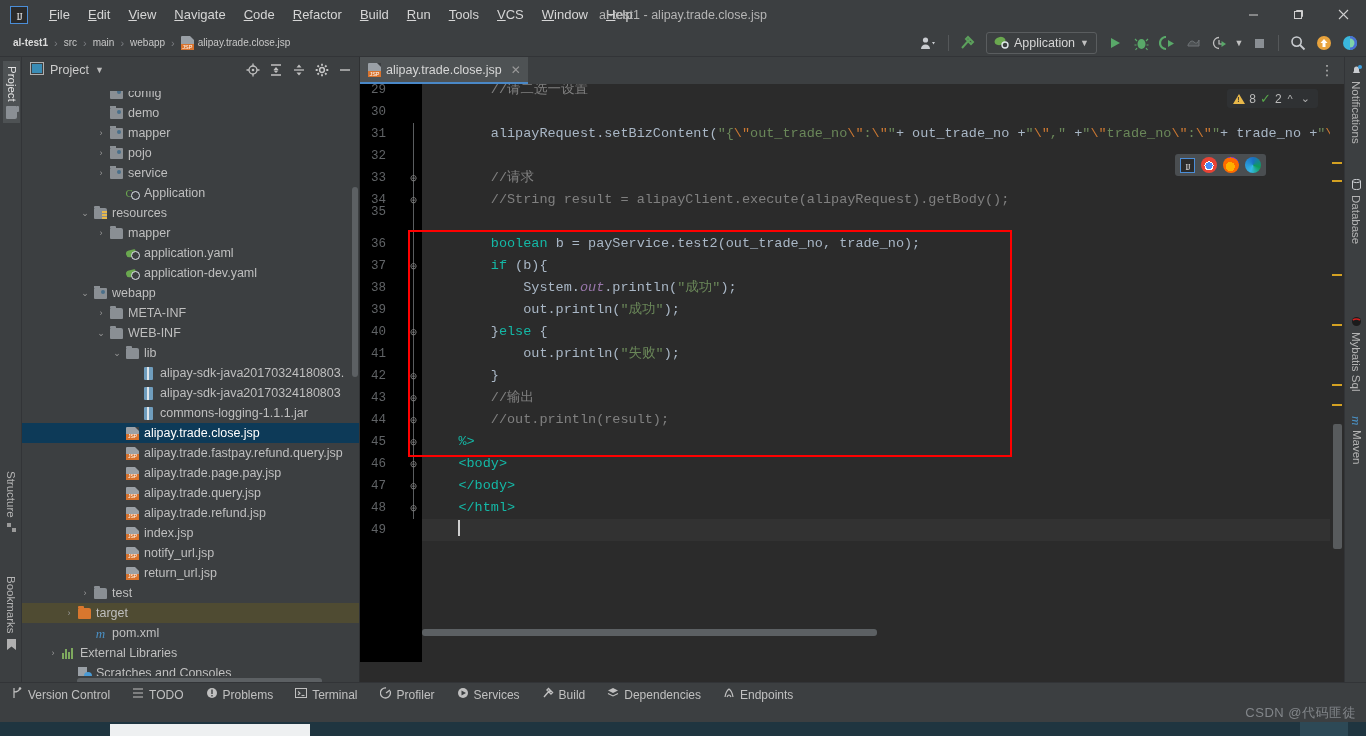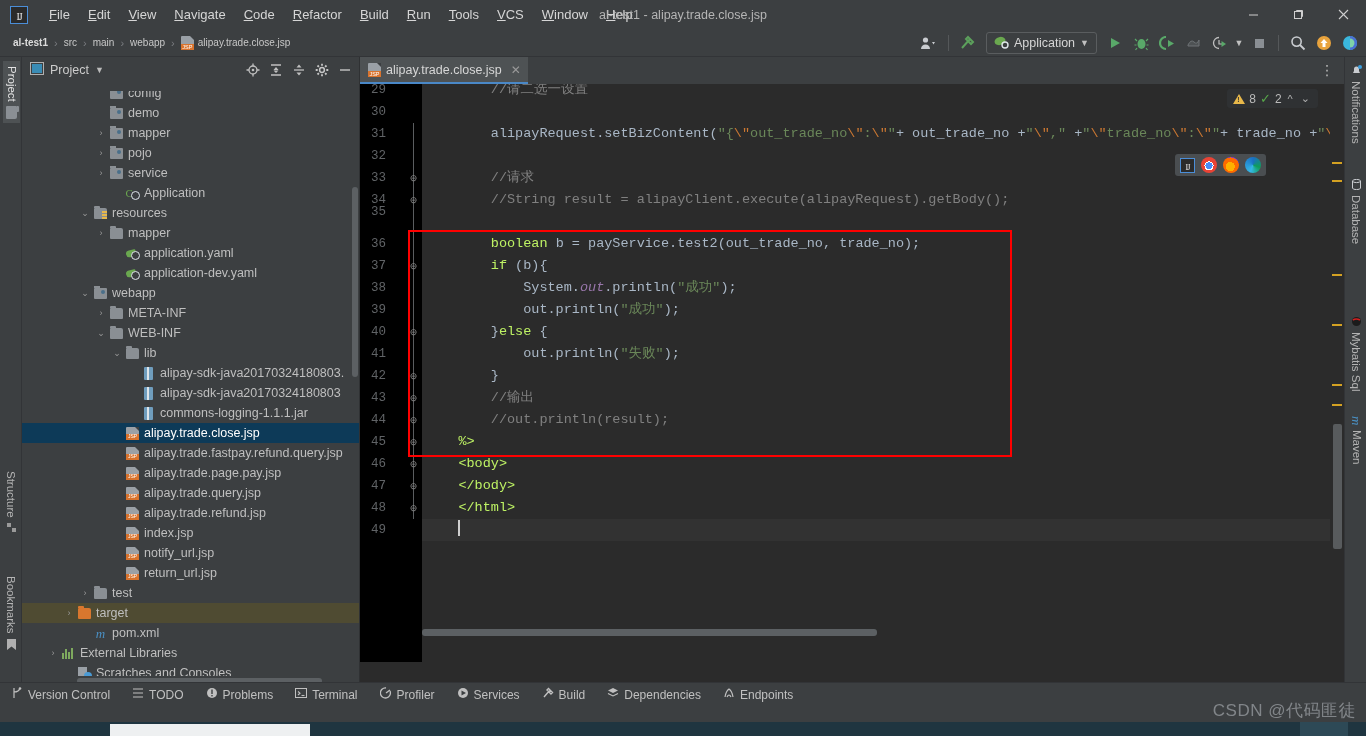--- a/index.html
+++ b/index.html
@@ -205,21 +205,21 @@
   .fold-line {
     position: absolute; left: 53px; width: 1px; background: #5a5d5f;
   }
   .code {
     position: absolute; left: 62px; top: 0; right: 0; bottom: 0;
     font-family: "Liberation Mono", monospace; font-size: 13.5px;
     line-height: 22px; white-space: pre; color: #a9b7c6;
   }
   .cline { position: absolute; left: 0; right: 0; height: 22px; padding-left: 4px; }
   .cline.caret { background: #323232; }
-  .t-key { color: #bef264; }
+  .t-key { color: #14b8a6; }
   .t-str { color: #6a8759; }
   .t-esc { color: #cc7832; }
   .t-cmt { color: #808080; }
   .t-fld { color: #9876aa; font-style: italic; }
   .t-txt { color: #a9b7c6; }
   .caretbar {
     display:inline-block; width:1.5px; height:16px; background:#cfcfcf;
     vertical-align:-3px;
   }
   .red-box {
@@ -280,21 +280,21 @@
     display: flex; align-items: center; gap: 5px; padding: 0 11px;
     font-size: 12px; color: #c0c0c0; height: 24px;
   }
   .statusbar {
     position: absolute; left: 0; right: 0; bottom: 14px; height: 16px;
     background: #3c3f41; display: flex; align-items: center;
     font-size: 12px; color: #c2c2c2; padding-left: 8px;
   }
   .sb-right { margin-left: auto; display: flex; align-items: center; gap: 10px; padding-right: 8px; }
   .watermark {
-    position: absolute; right: 10px; bottom: 14px; font-size: 17px;
+    position: absolute; right: 10px; bottom: 14px; font-size: 13px;
     color: #8e9296; opacity: .85; letter-spacing: .5px;
   }
   .taskbar {
     position: absolute; left: 0; right: 0; bottom: 0; height: 14px;
     background: #1f3540;
   }
   .taskbar .tb-win { position:absolute; left:110px; top:2px; width:200px; height:12px; background:#eef0f1;}
   .taskbar .tb-seg { position:absolute; top:0; height:14px; background:#2d4956; }
 </style>
 </head>

